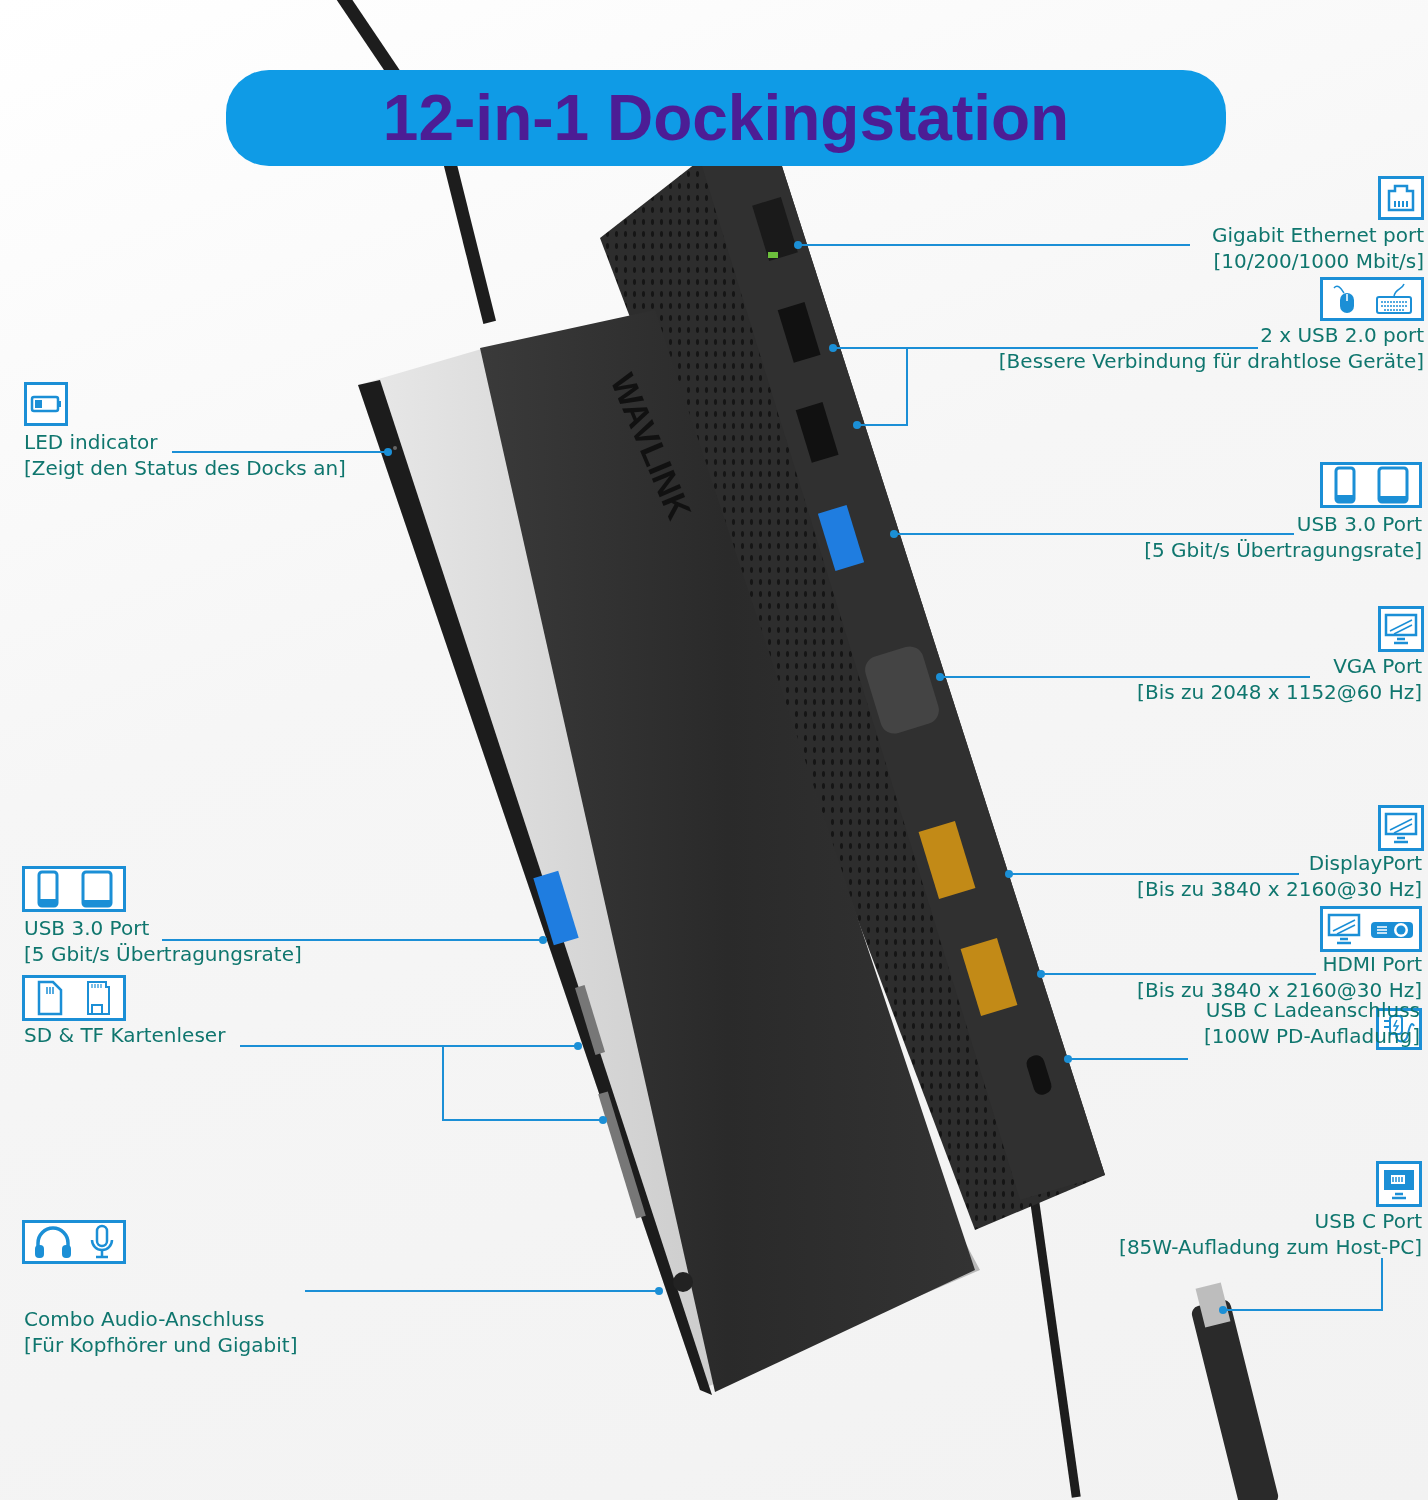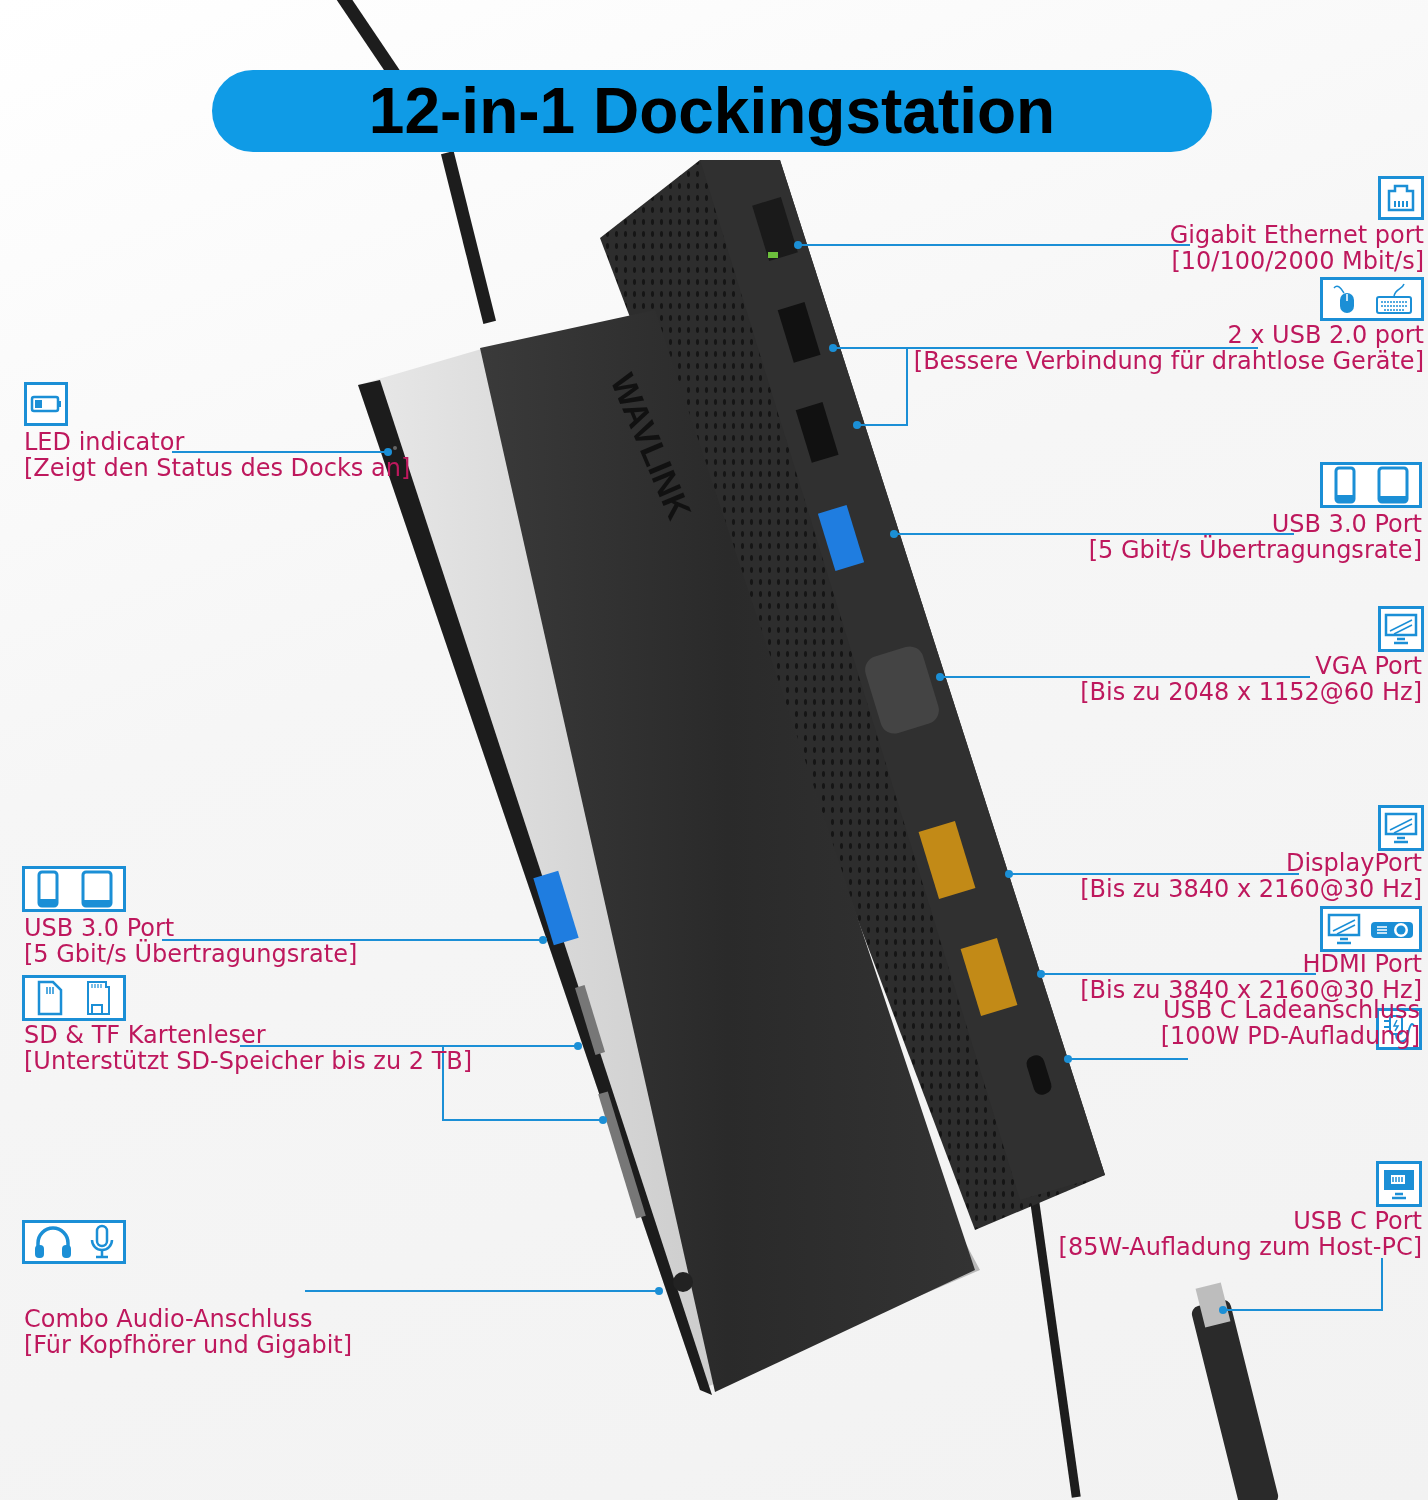--- a/index.html
+++ b/index.html
@@ -2,29 +2,29 @@
 <html><head>
 <meta charset="utf-8">
 <style>
   html, body { margin:0; padding:0; }
   body {
     width:1428px; height:1500px; position:relative; overflow:hidden;
     background: linear-gradient(160deg,#ffffff 0%,#f6f6f6 40%,#f2f2f2 100%);
     font-family: "DejaVu Sans", sans-serif;
   }
   .banner {
-    position:absolute; left:212px; top:70px; width:1000px; height:82px;
+    position:absolute; left:226px; top:70px; width:1000px; height:96px;
     background:#0f9be6; border-radius:43px;
     display:flex; align-items:center; justify-content:center;
-    color:#000000; font-family:"Liberation Sans", sans-serif; font-weight:bold;
+    color:#4c1d95; font-family:"Liberation Sans", sans-serif; font-weight:bold;
     font-size:64px; letter-spacing:0px; z-index:5;
   }
   .cable { position:absolute; background:#1d1d1d; z-index:1; }
   .label {
-    position:absolute; color:#be185d; font-size:24px; line-height:26px;
+    position:absolute; color:#0f766e; font-size:20px; line-height:26px;
     white-space:nowrap; z-index:4;
   }
   .label.right { text-align:right; }
   .label .desc { display:block; }
   .iconbox {
     position:absolute; border:3px solid #1b8fd6; background:#fff;
     box-sizing:border-box; display:flex; align-items:center; justify-content:space-around;
     z-index:4;
   }
   .line { position:absolute; background:#1b8fd6; z-index:3; }
@@ -89,21 +89,21 @@
 <div class="banner">12-in-1 Dockingstation</div>
 
 <div class="iconbox" style="left:1378px;top:176px;width:46px;height:44px;">
   <svg width="32" height="30" viewBox="0 0 32 30">
       <path d="M4 8h6V3h12v5h6v19H4z" fill="none" stroke="#1b8fd6" stroke-width="2.5"></path>
       <path d="M10 18v6M14 18v6M18 18v6M22 18v6" stroke="#1b8fd6" stroke-width="2"></path>
     </svg>
 </div>
 <div class="label right" style="right:4px;top:222px;">
   <span>Gigabit Ethernet port</span>
-  <span class="desc">[10/100/2000 Mbit/s]</span>
+  <span class="desc">[10/200/1000 Mbit/s]</span>
 </div>
 <div class="dot" style="left:794px;top:241px;"></div>
 <div class="line" style="left:798px;top:244px;width:392px;height:2px;"></div>
 
 <div class="iconbox" style="left:1320px;top:277px;width:104px;height:44px;">
   <svg width="30" height="34" viewBox="0 0 30 34">
       <path d="M4 6c4-5 8 2 10 5" fill="none" stroke="#1b8fd6" stroke-width="1.5"></path>
       <rect x="10" y="11" width="14" height="20" rx="7" fill="#1b8fd6"></rect>
       <line x1="17" y1="12" x2="17" y2="19" stroke="#fff" stroke-width="1.5"></line>
     </svg>
@@ -256,21 +256,20 @@
       <path d="M12 8v7M15 8v7M18 8v7" stroke="#1b8fd6" stroke-width="1.5"></path>
     </svg>
   <svg width="30" height="38" viewBox="0 0 30 38">
       <path d="M4 3h18v5h3v27H4z" fill="none" stroke="#1b8fd6" stroke-width="2"></path>
       <path d="M8 5v4M11 5v4M14 5v4M17 5v4" stroke="#1b8fd6" stroke-width="1.2"></path>
       <path d="M8 34v-8h10v8" fill="none" stroke="#1b8fd6" stroke-width="2"></path>
     </svg>
 </div>
 <div class="label" style="left:24px;top:1022px;">
   <span>SD &amp; TF Kartenleser</span>
-  <span class="desc">[Unterstützt SD-Speicher bis zu 2 TB]</span>
 </div>
 <div class="line" style="left:240px;top:1045px;width:336px;height:2px;"></div>
 <div class="dot" style="left:574px;top:1042px;"></div>
 <div class="line" style="left:442px;top:1045px;width:2px;height:76px;"></div>
 <div class="line" style="left:442px;top:1119px;width:160px;height:2px;"></div>
 <div class="dot" style="left:599px;top:1116px;"></div>
 
 <div class="iconbox" style="left:22px;top:1220px;width:104px;height:44px;">
   <svg width="42" height="34" viewBox="0 0 42 34">
       <path d="M6 24V18a15 15 0 0 1 30 0v6" fill="none" stroke="#1b8fd6" stroke-width="3.5"></path>

